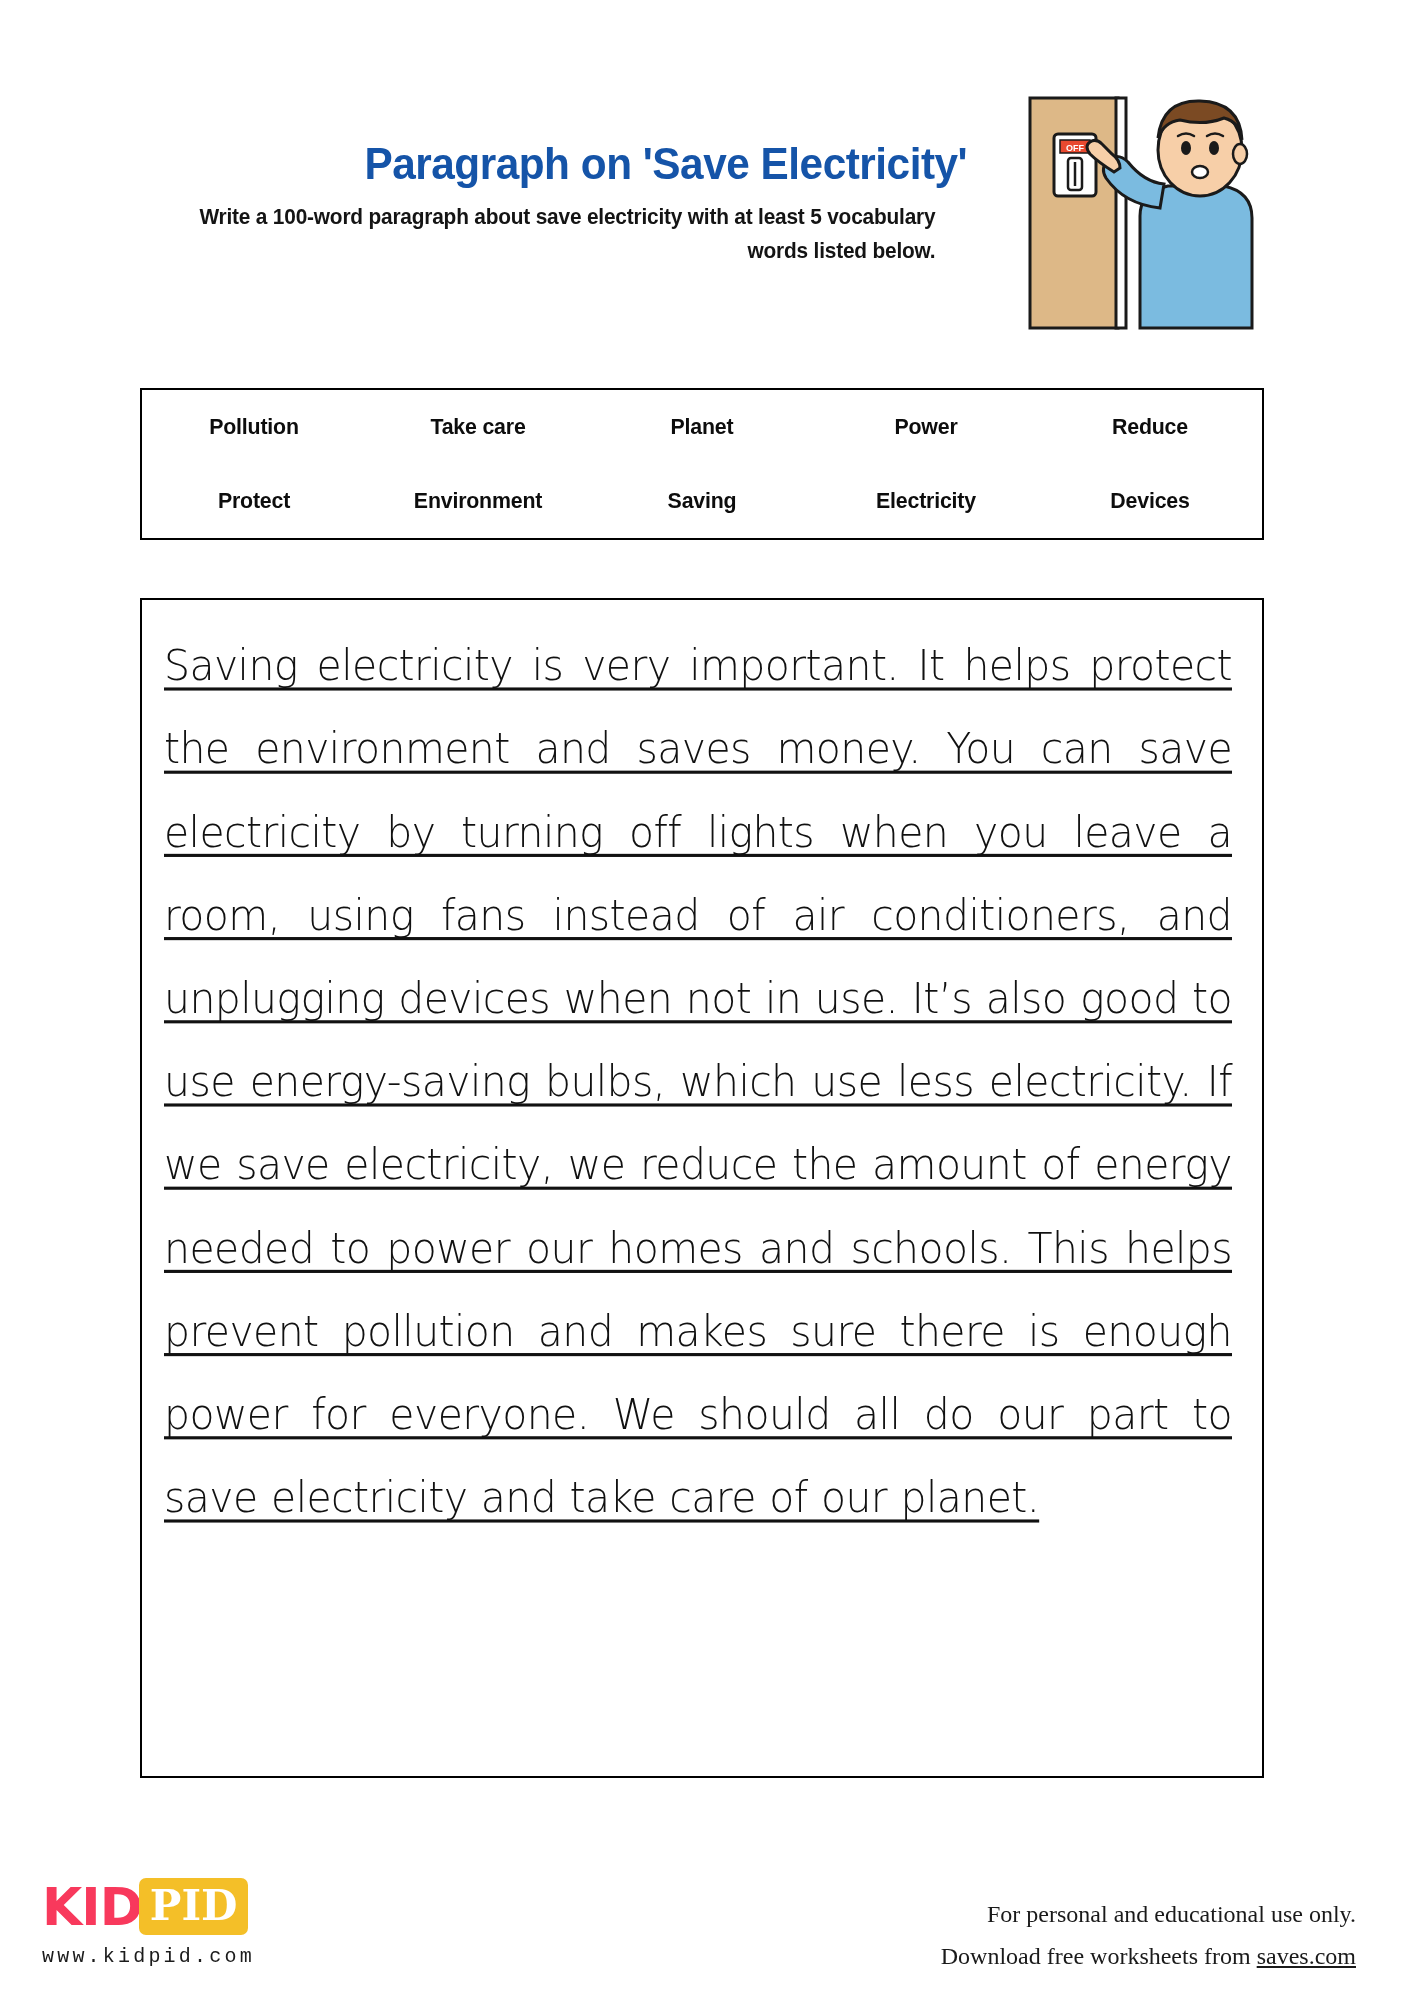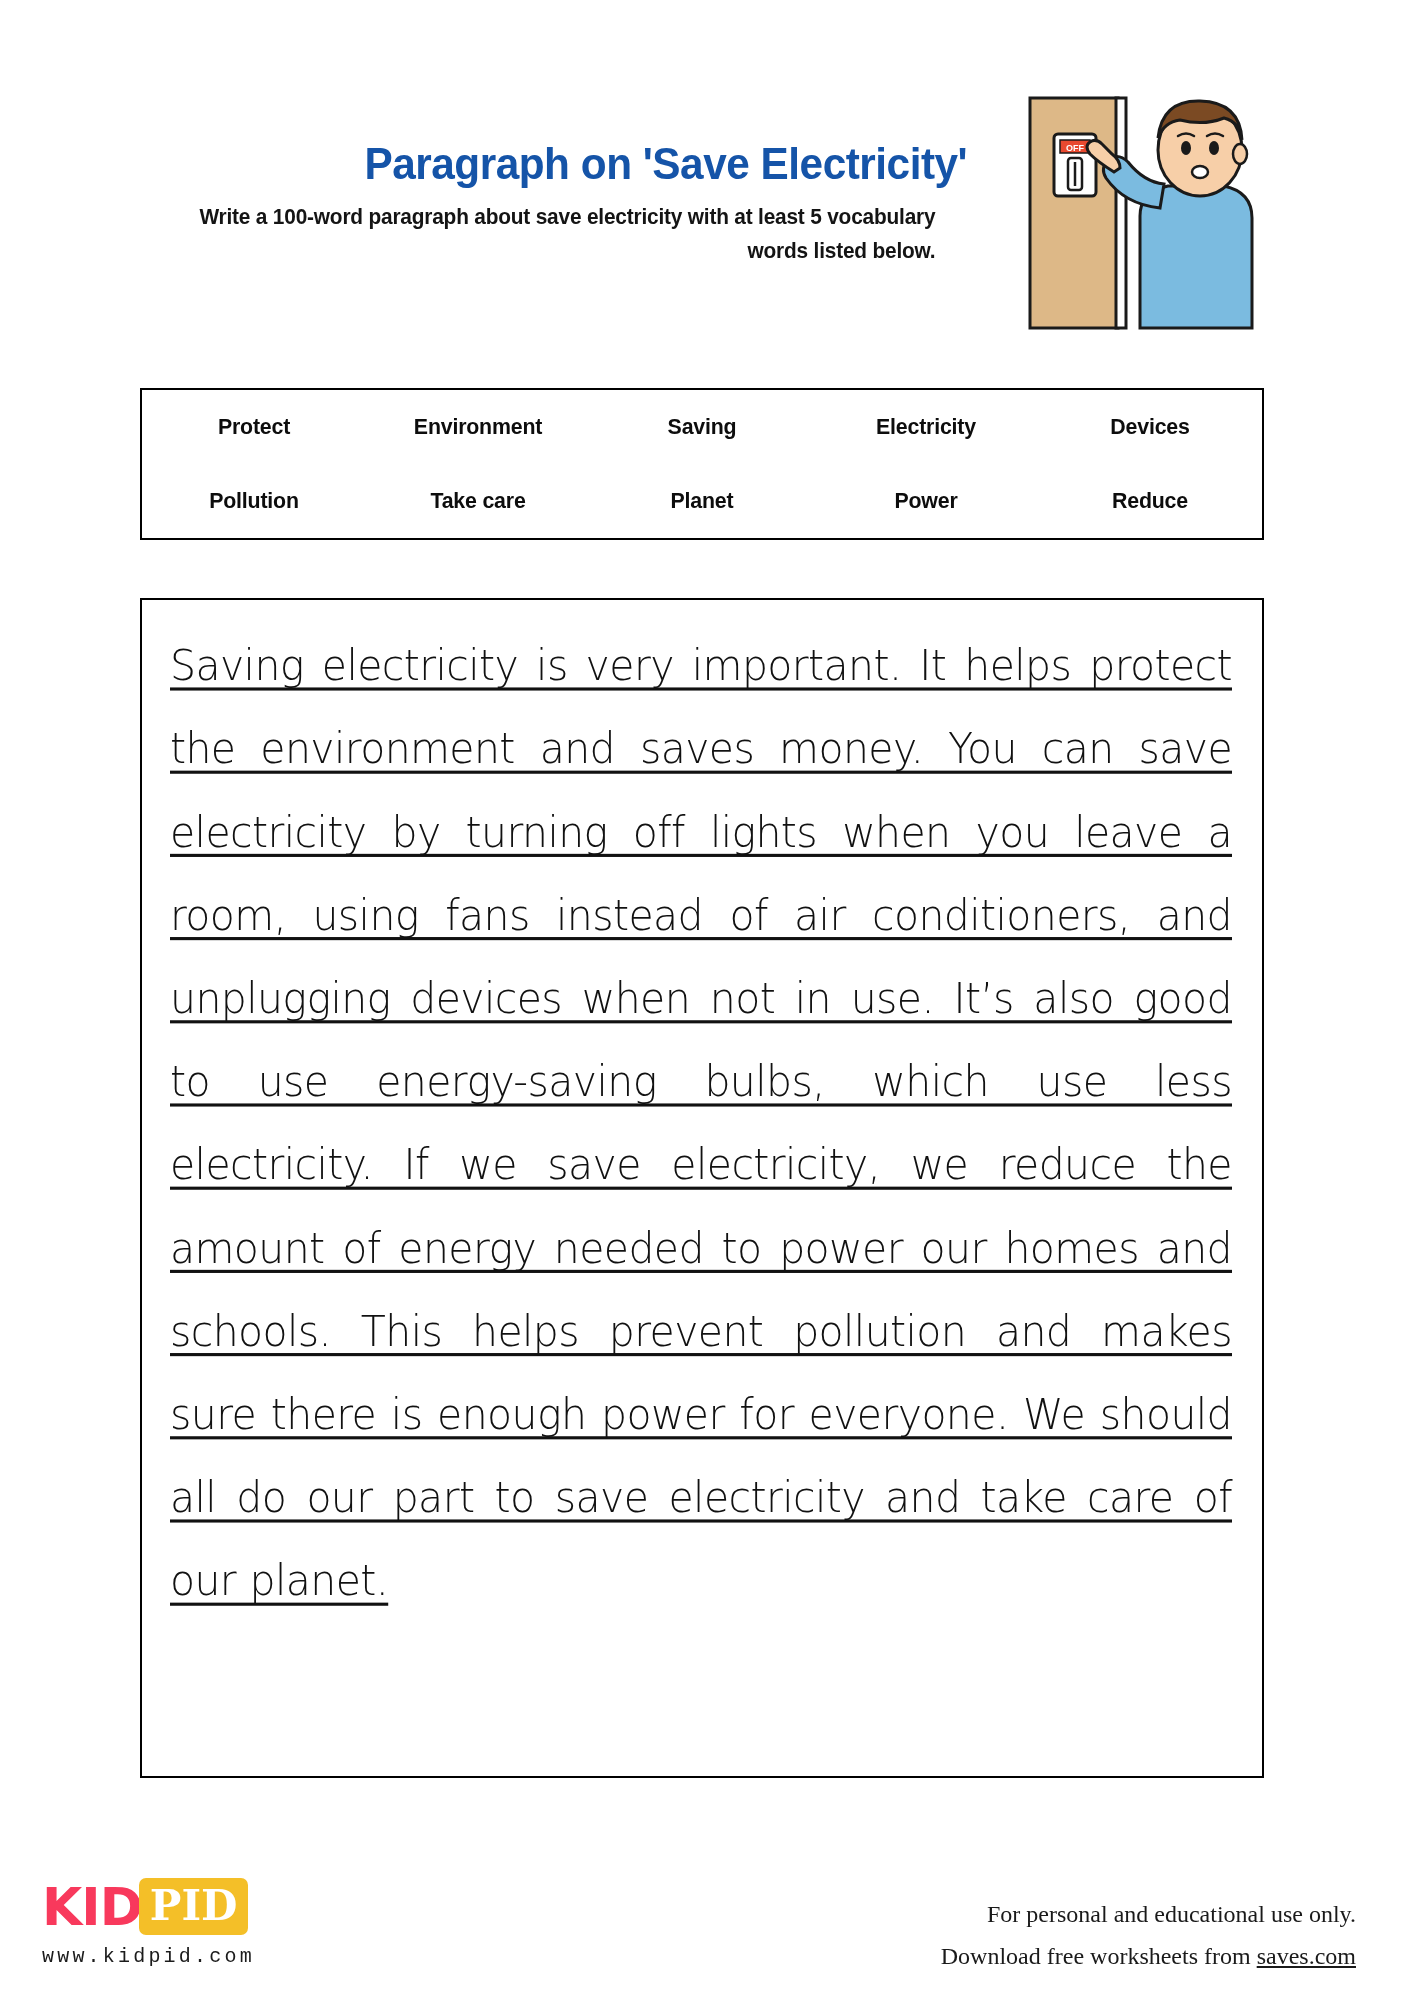--- a/index.html
+++ b/index.html
@@ -92,21 +92,21 @@
 
   
   .answer-box {
     position: absolute;
     left: 140px;
     top: 598px;
     width: 1124px;
     height: 1180px;
     border: 2.5px solid #000000;
     box-sizing: border-box;
-    padding: 24px 30px 0 28px;
+    padding: 24px 30px 0 22px;
   }
   .answer-text {
     font-family: "DejaVu Sans", sans-serif;
     font-weight: 300;
     font-size: 41px;
     line-height: 80px;
     color: #111111;
     text-align: justify;
     text-align-last: left;
     letter-spacing: -0.6px;
@@ -216,33 +216,33 @@
 
       <path d="M150 40 Q158 35 166 40" fill="none" stroke="#1a1a1a" stroke-width="2.5" stroke-linecap="round"></path>
       <path d="M179 40 Q187 35 195 40" fill="none" stroke="#1a1a1a" stroke-width="2.5" stroke-linecap="round"></path>
 
       <ellipse cx="172" cy="76" rx="8" ry="6" fill="#ffffff" stroke="#1a1a1a" stroke-width="2.5"></ellipse>
     </svg>
   </div>
 
   <div class="vocab-box">
     <div class="vocab-row">
+      <div class="vocab-cell">Pollution</div>
+      <div class="vocab-cell">Take care</div>
+      <div class="vocab-cell">Planet</div>
+      <div class="vocab-cell">Power</div>
+      <div class="vocab-cell">Reduce</div>
+    </div>
+    <div class="vocab-row">
       <div class="vocab-cell">Protect</div>
       <div class="vocab-cell">Environment</div>
       <div class="vocab-cell">Saving</div>
       <div class="vocab-cell">Electricity</div>
       <div class="vocab-cell">Devices</div>
     </div>
-    <div class="vocab-row">
-      <div class="vocab-cell">Pollution</div>
-      <div class="vocab-cell">Take care</div>
-      <div class="vocab-cell">Planet</div>
-      <div class="vocab-cell">Power</div>
-      <div class="vocab-cell">Reduce</div>
-    </div>
   </div>
 
   <div class="answer-box">
     <div class="answer-text">Saving electricity is very important. It helps protect the environment and saves money. You can save electricity by turning off lights when you leave a room, using fans instead of air conditioners, and unplugging devices when not in use. It’s also good to use energy-saving bulbs, which use less electricity. If we save electricity, we reduce the amount of energy needed to power our homes and schools. This helps prevent pollution and makes sure there is enough power for everyone. We should all do our part to save electricity and take care of our planet.</div>
   </div>
 
   <div class="footer-logo">
     <div class="logo-row">
       <span class="logo-kid">KID</span>
       <span class="logo-pid">PID</span>

